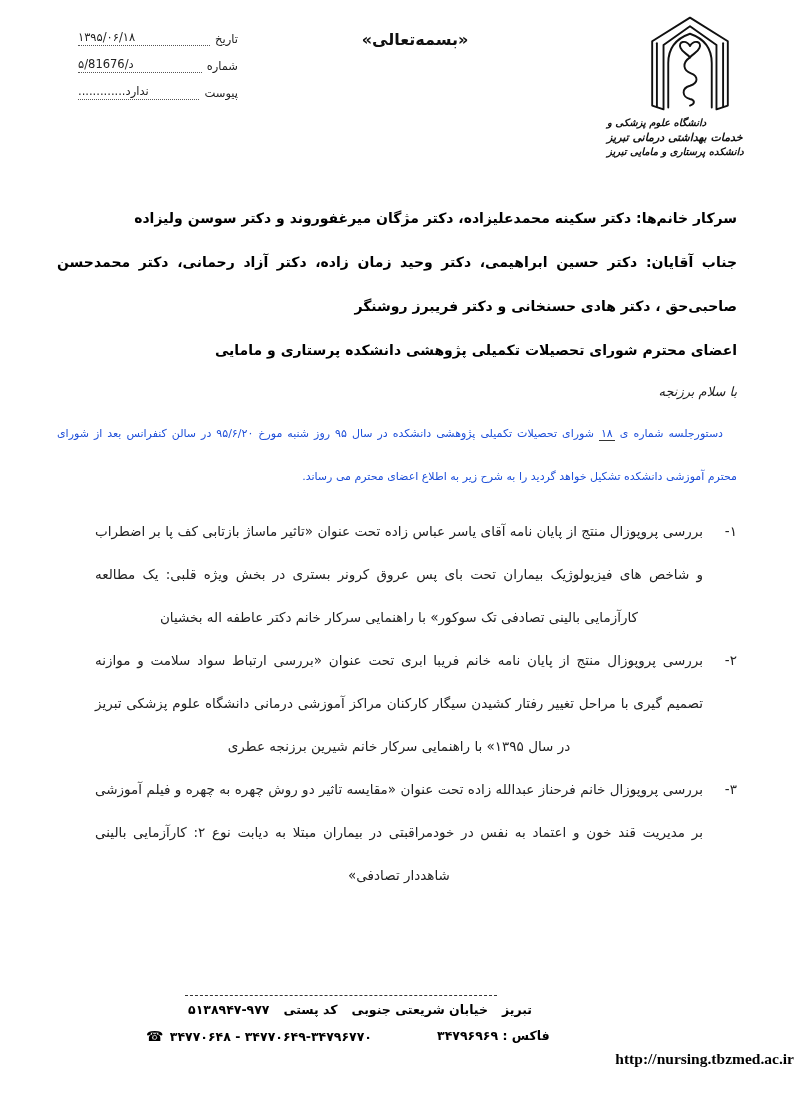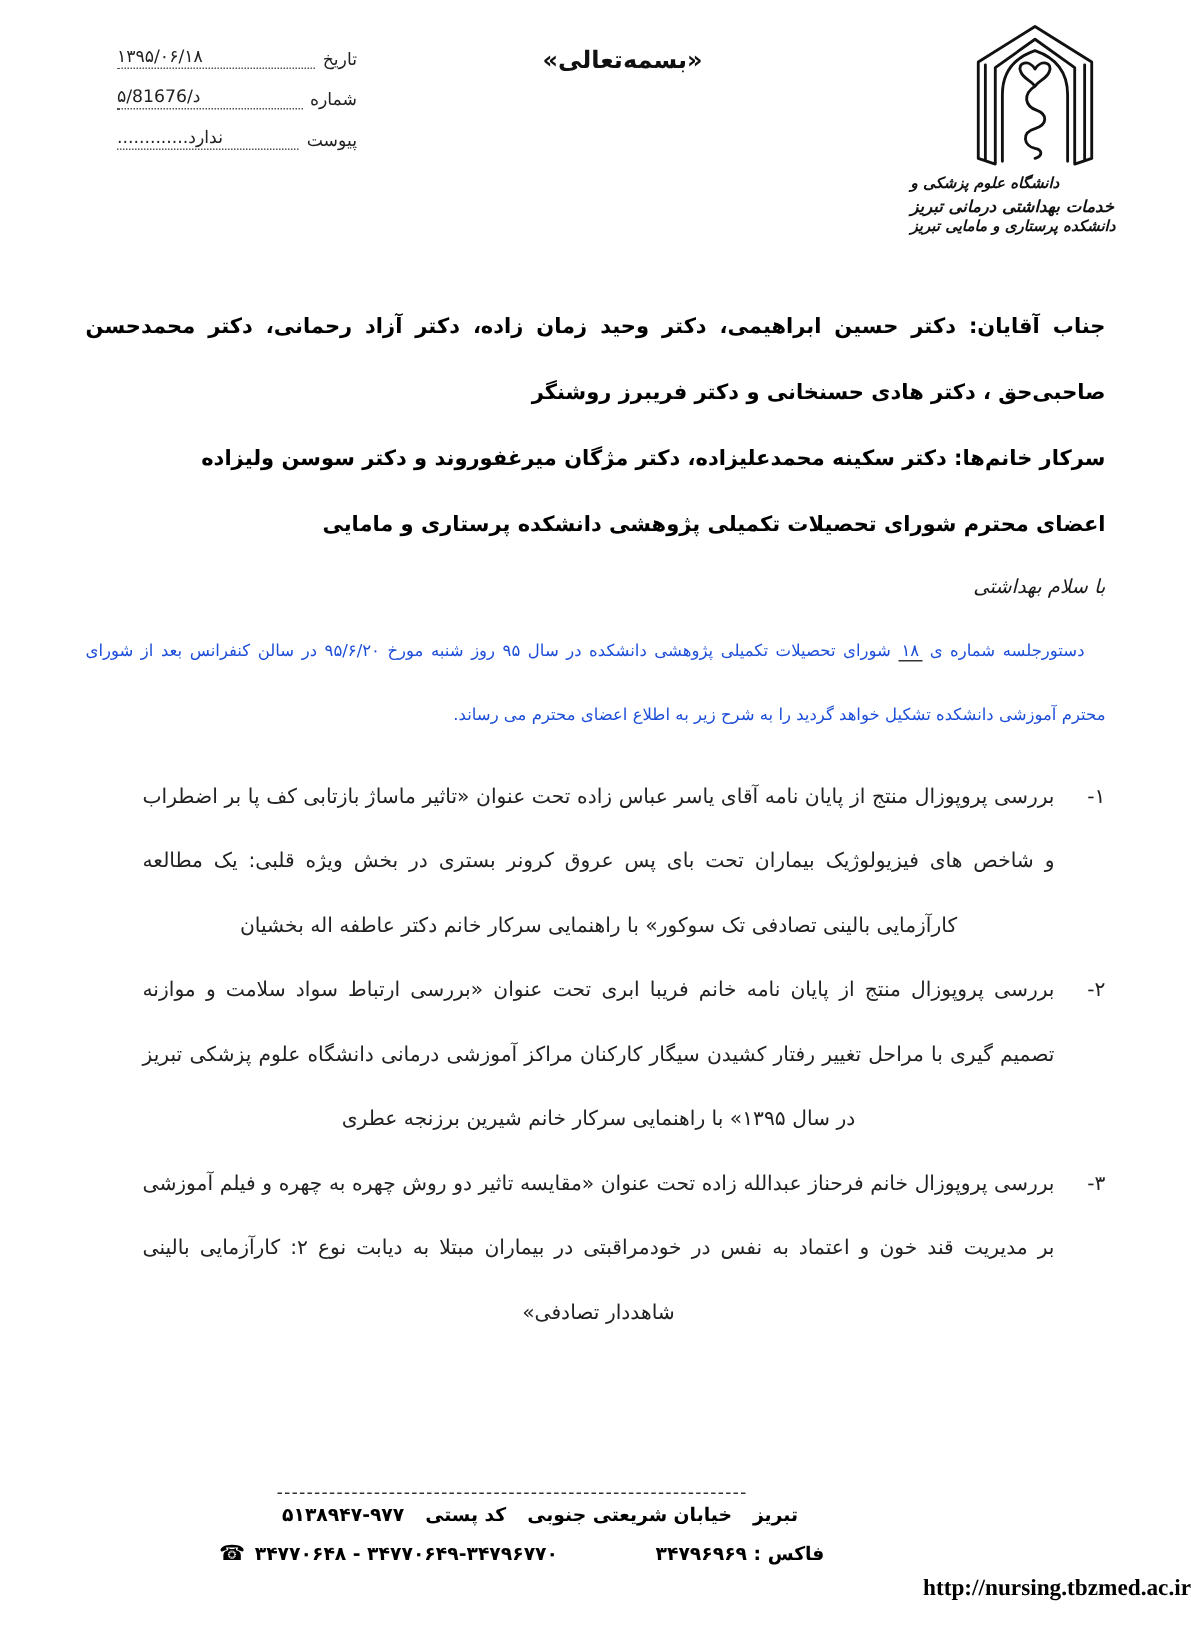--- a/index.html
+++ b/index.html
@@ -92,24 +92,24 @@
         <path d="M50,36 C46,29 37,31 40,38 C42,43 47,44 50,48 C53,44 58,43 60,38 C63,31 54,29 50,36"></path>
         <path d="M50,48 C41,54 43,62 51,65 C59,68 59,75 50,78 C40,81 42,90 50,92 C55,93 56,97 50,99"></path>
       </svg>
     </span>
     <div class="logo-t1">دانشگاه علوم پزشکی و</div>
     <div class="logo-t2">خدمات بهداشتی درمانی تبریز</div>
     <div class="logo-t3">دانشکده پرستاری و مامایی تبریز</div>
   </div>
 
   <div class="content">
+    <p class="hline">سرکار خانم‌ها: دکتر سکینه محمدعلیزاده، دکتر مژگان میرغفوروند و دکتر سوسن ولیزاده</p>
     <p class="hline">جناب آقایان: دکتر حسین ابراهیمی، دکتر وحید زمان زاده، دکتر آزاد رحمانی، دکتر محمدحسن صاحبی‌حق ، دکتر هادی حسنخانی و دکتر فریبرز روشنگر</p>
-    <p class="hline">سرکار خانم‌ها: دکتر سکینه محمدعلیزاده، دکتر مژگان میرغفوروند و دکتر سوسن ولیزاده</p>
     <p class="hline">اعضای محترم شورای تحصیلات تکمیلی پژوهشی دانشکده پرستاری و مامایی</p>
-    <p class="salutation">با سلام بهداشتی</p>
+    <p class="salutation">با سلام برزنجه</p>
     <p class="intro"><span>دستورجلسه شماره ی </span><span class="u">۱۸</span><span> شورای تحصیلات تکمیلی پژوهشی دانشکده در سال ۹۵ روز شنبه مورخ ۹۵/۶/۲۰ در سالن کنفرانس بعد از شورای محترم آموزشی دانشکده تشکیل خواهد گردید را به شرح زیر به اطلاع اعضای محترم می رساند.</span></p>
 
     <div class="items">
       <p class="item">
         <span class="num">۱-</span>
         <span>بررسی پروپوزال منتج از پایان نامه آقای یاسر عباس زاده تحت عنوان «تاثیر ماساژ بازتابی کف پا بر اضطراب و شاخص های فیزیولوژیک بیماران تحت بای پس عروق کرونر بستری در بخش ویژه قلبی: یک مطالعه کارآزمایی بالینی تصادفی تک سوکور» با راهنمایی سرکار خانم دکتر عاطفه اله بخشیان</span>
       </p>
       <p class="item">
         <span class="num">۲-</span>
         <span>بررسی پروپوزال منتج از پایان نامه خانم فریبا ابری تحت عنوان «بررسی ارتباط سواد سلامت و موازنه تصمیم گیری با مراحل تغییر رفتار کشیدن سیگار کارکنان مراکز آموزشی درمانی دانشگاه علوم پزشکی تبریز در سال ۱۳۹۵» با راهنمایی سرکار خانم شیرین برزنجه عطری</span>

